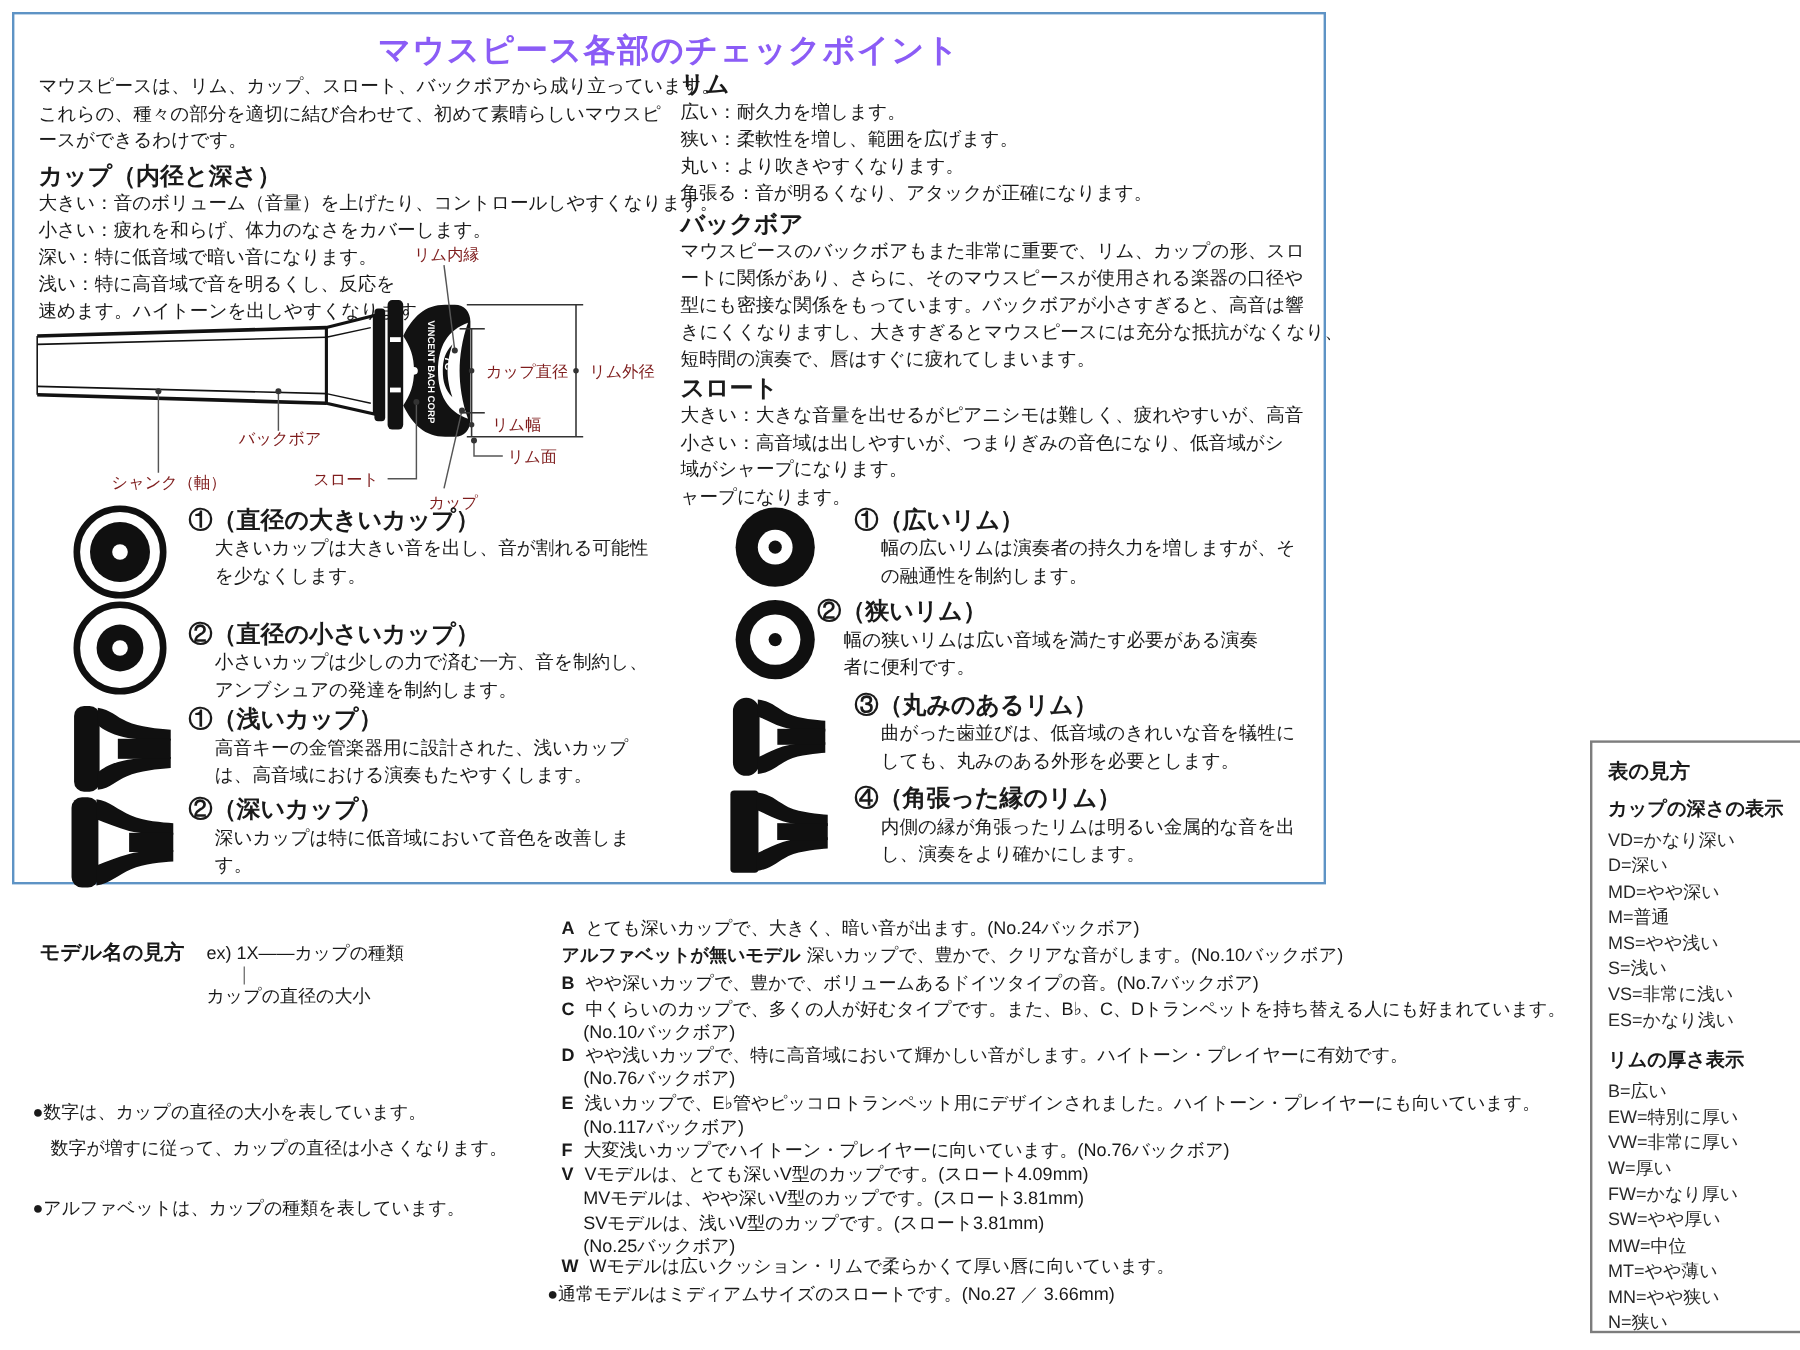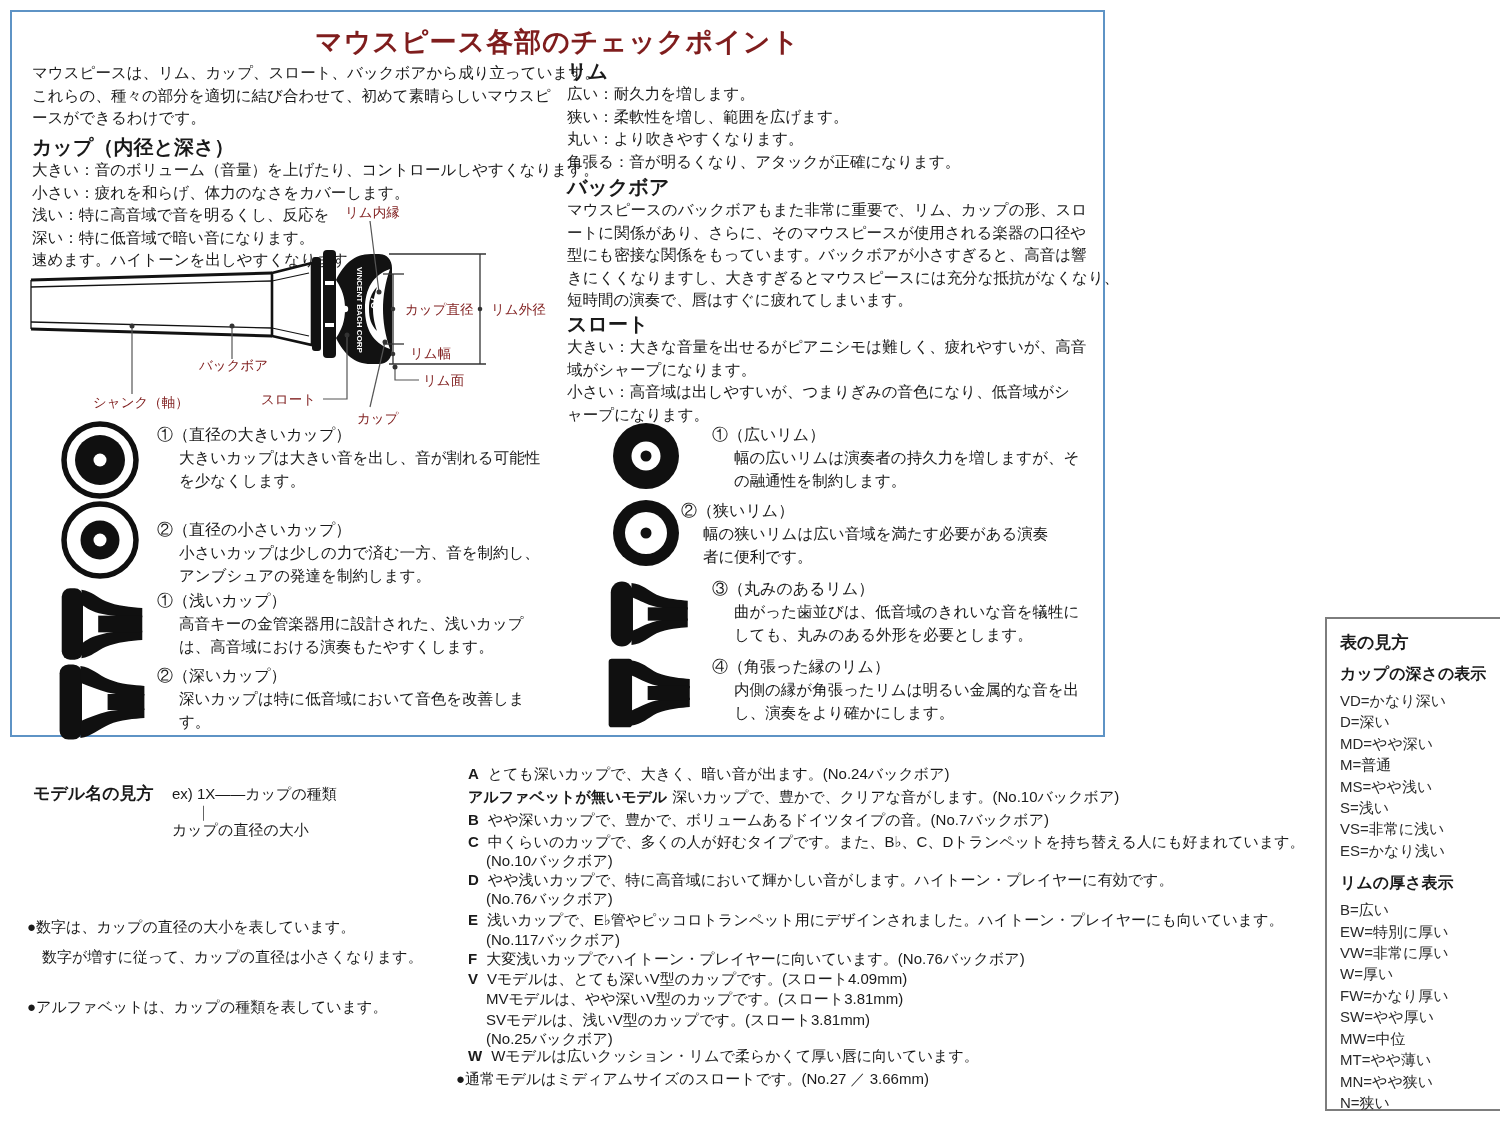--- a/index.html
+++ b/index.html
@@ -8,25 +8,25 @@
     font-family:"Liberation Sans", sans-serif;color:#1a1a1a;
     -webkit-font-smoothing:antialiased;
   }
   .abs{position:absolute;}
   .main-box{
     left:10px;top:10px;width:1091px;height:723px;
     border:2px solid #5e93c5;background:#fff;
   }
   .page-title{
     left:0;top:12px;width:100%;text-align:center;
-    font-size:27px;font-weight:bold;color:#7f1d1d;letter-spacing:1px;
+    font-size:27px;font-weight:bold;color:#8b5cf6;letter-spacing:1px;
   }
   .txt{font-size:15.5px;line-height:22.5px;white-space:nowrap;}
   .sec-head{font-size:20px;font-weight:bold;line-height:24px;white-space:nowrap;}
-  .item-title{font-size:16px;font-weight:normal;line-height:23px;white-space:nowrap;}
+  .item-title{font-size:20px;font-weight:bold;line-height:23px;white-space:nowrap;}
   .item-line{font-size:15.5px;line-height:23px;white-space:nowrap;}
   .diag-label{font-size:13.5px;color:#7f1d1d;white-space:nowrap;line-height:15px;}
   .model-head{font-size:17px;font-weight:bold;white-space:nowrap;}
   .small{font-size:15px;white-space:nowrap;}
   .ml-row{font-size:15px;white-space:nowrap;line-height:18px;}
   .ml-letter{font-weight:bold;margin-right:9px;}
   .sidebar{
     left:1325px;top:617px;width:198px;height:494px;
     border:2px solid #7d7d7d;background:#fff;
     padding:12px 0 0 13px;box-sizing:border-box;
@@ -47,22 +47,22 @@
   <div class="abs" style="left:20px;top:50px;">
     <div class="txt">マウスピースは、リム、カップ、スロート、バックボアから成り立っています。</div>
     <div class="txt">これらの、種々の部分を適切に結び合わせて、初めて素晴らしいマウスピ</div>
     <div class="txt">ースができるわけです。</div>
   </div>
 
   <div class="abs" style="left:20px;top:123px;">
     <div class="sec-head">カップ（内径と深さ）</div>
     <div class="txt">大きい：音のボリューム（音量）を上げたり、コントロールしやすくなります。</div>
     <div class="txt">小さい：疲れを和らげ、体力のなさをカバーします。</div>
+    <div class="txt">深い：特に低音域で暗い音になります。</div>
     <div class="txt">浅い：特に高音域で音を明るくし、反応を</div>
-    <div class="txt">深い：特に低音域で暗い音になります。</div>
     <div class="txt">速めます。ハイトーンを出しやすくなります。</div>
   </div>
 
   <div class="abs" style="left:555px;top:47px;">
     <div class="sec-head">リム</div>
     <div class="txt">広い：耐久力を増します。</div>
     <div class="txt">狭い：柔軟性を増し、範囲を広げます。</div>
     <div class="txt">丸い：より吹きやすくなります。</div>
     <div class="txt">角張る：音が明るくなり、アタックが正確になります。</div>
   </div>
@@ -72,22 +72,22 @@
     <div class="txt">マウスピースのバックボアもまた非常に重要で、リム、カップの形、スロ</div>
     <div class="txt">ートに関係があり、さらに、そのマウスピースが使用される楽器の口径や</div>
     <div class="txt">型にも密接な関係をもっています。バックボアが小さすぎると、高音は響</div>
     <div class="txt">きにくくなりますし、大きすぎるとマウスピースには充分な抵抗がなくなり、</div>
     <div class="txt">短時間の演奏で、唇はすぐに疲れてしまいます。</div>
   </div>
 
   <div class="abs" style="left:555px;top:300px;">
     <div class="sec-head">スロート</div>
     <div class="txt">大きい：大きな音量を出せるがピアニシモは難しく、疲れやすいが、高音</div>
+    <div class="txt">小さい：高音域は出しやすいが、つまりぎみの音色になり、低音域がシ</div>
     <div class="txt">域がシャープになります。</div>
-    <div class="txt">小さい：高音域は出しやすいが、つまりぎみの音色になり、低音域がシ</div>
     <div class="txt">ャープになります。</div>
   </div>
 
   <div class="abs diagram-wrap" style="left:15px;top:185px;">
     <svg width="535" height="228" viewBox="0 0 535 228">
 
       <g stroke="#121212" fill="none">
         <line x1="4" y1="83" x2="245" y2="76" stroke-width="3"></line>
         <line x1="4" y1="90" x2="245" y2="84" stroke-width="1.3"></line>
         <line x1="4" y1="132" x2="245" y2="139" stroke-width="3"></line>

